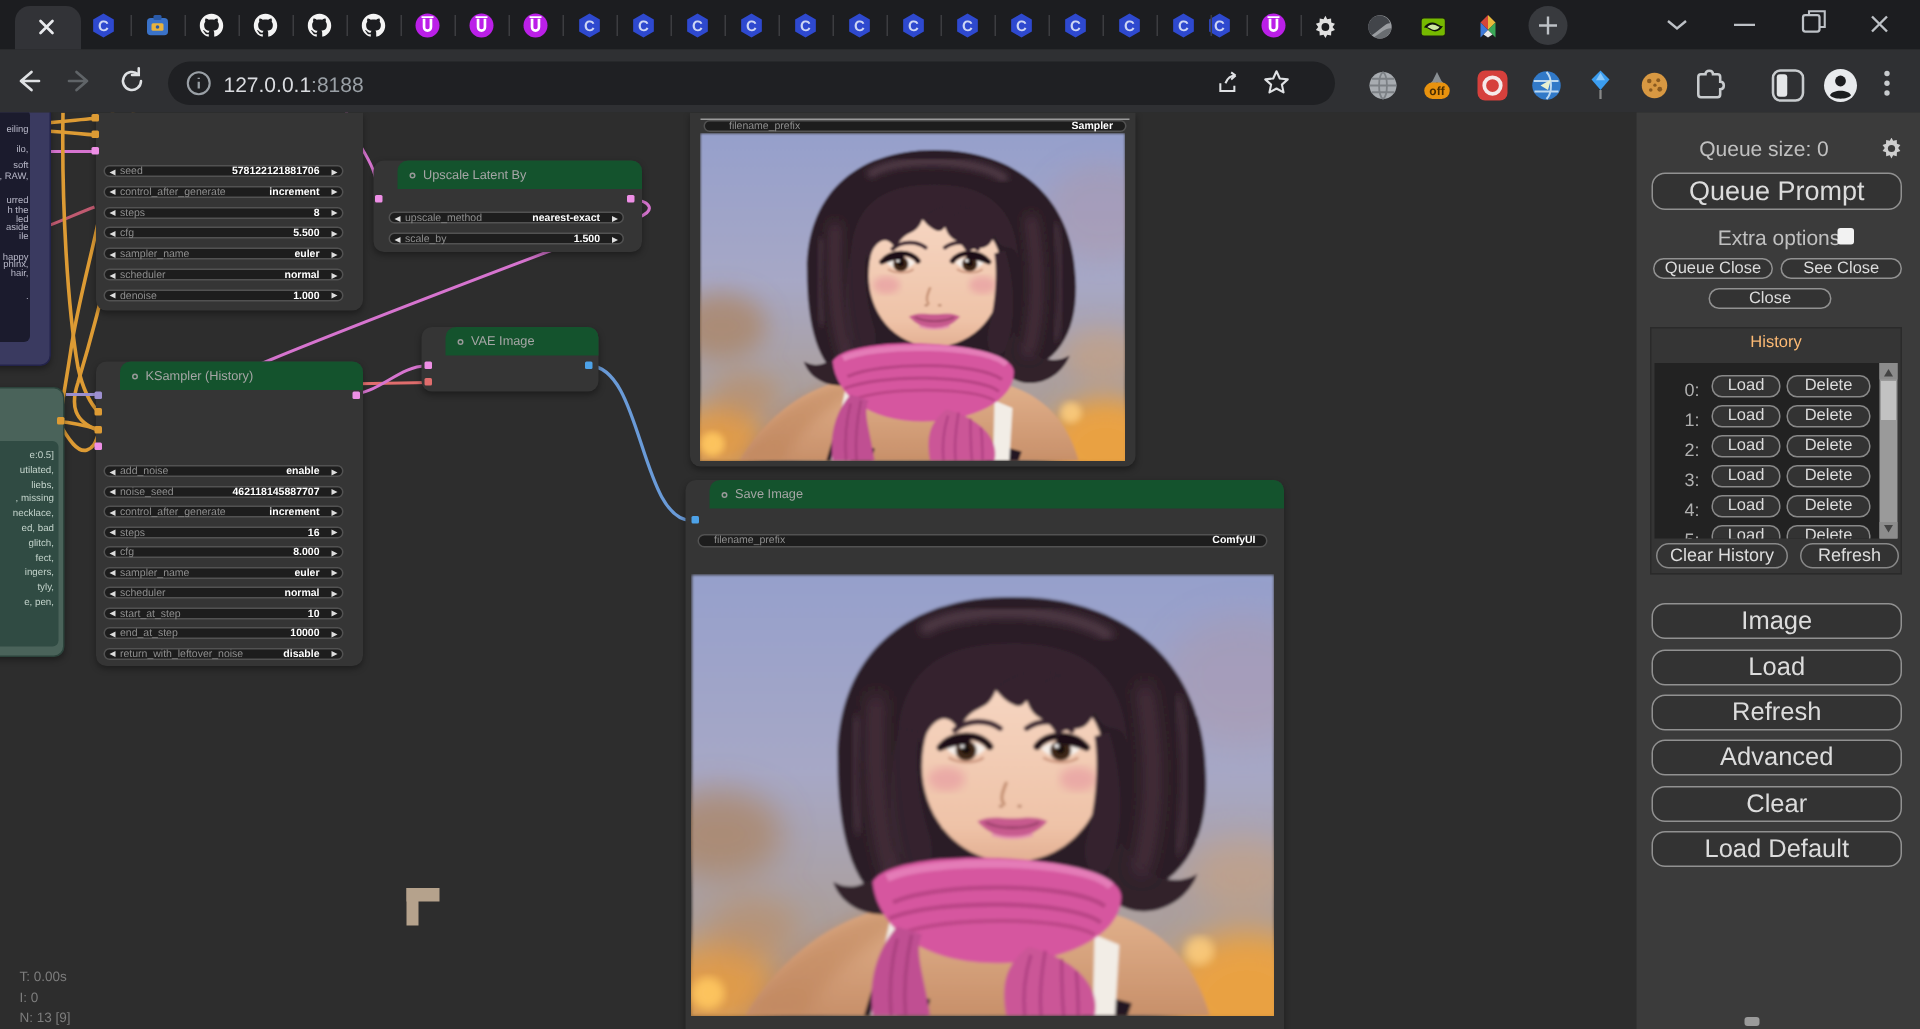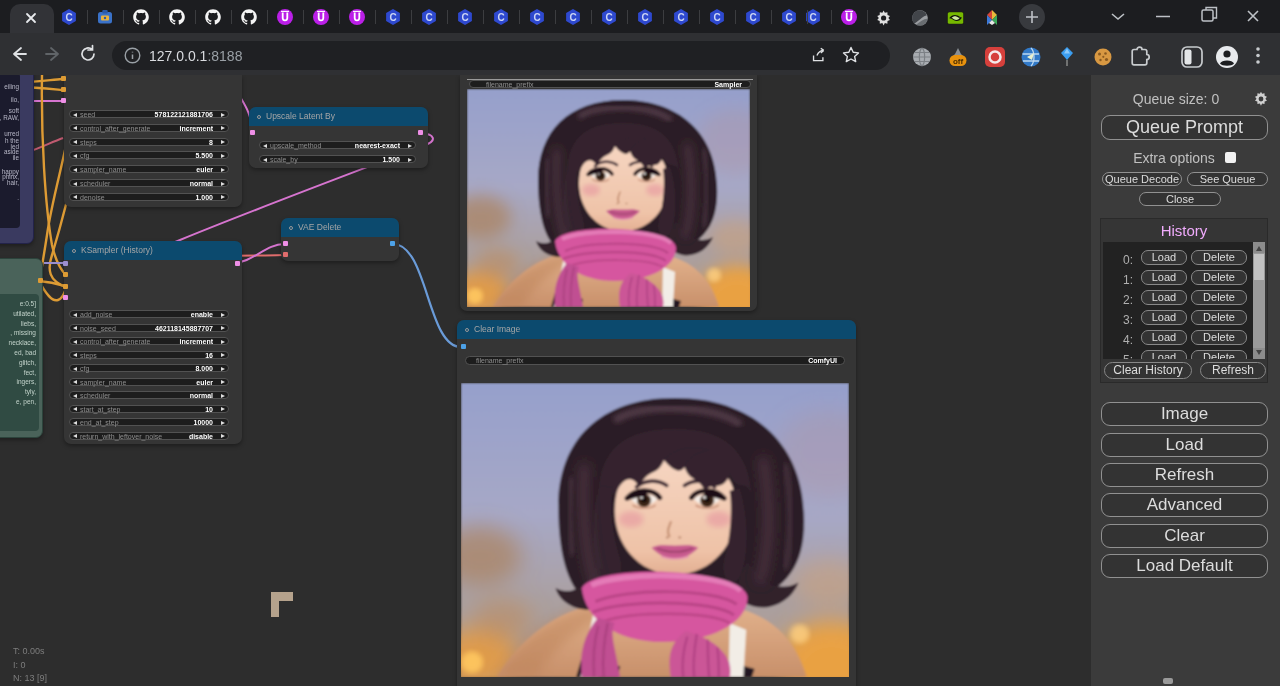--- a/index.html
+++ b/index.html
@@ -3,21 +3,21 @@
 *{margin:0;padding:0;box-sizing:border-box}
 html,body{width:1280px;height:686px;overflow:hidden;background:#2d2d2d;font-family:"Liberation Sans",sans-serif}
 #tabs{position:absolute;left:0;top:0;width:1280px;height:33px;background:#1c1d20}
 #toolbar{position:absolute;left:0;top:33px;width:1280px;height:42px;background:#2f3033}
 #atab{position:absolute;left:10px;top:4px;width:44px;height:29px;background:#323337;border-radius:10px 10px 0 0}
 #urlpill{position:absolute;left:112px;top:41px;width:778px;height:29px;background:#1f2023;border-radius:15px;color:#dadce0;font-size:14px}
 .navic{position:absolute;top:44px;color:#dfe1e4;font-size:16px}
 #canvas{position:absolute;left:0;top:75px;width:1091px;height:611px;background:#2d2d2d;overflow:hidden}
 #wires{position:absolute;left:0;top:0;width:1091px;height:611px}
 .node{position:absolute;background:#353535;border-radius:7px;box-shadow:0 2px 4px rgba(0,0,0,.35)}
-.ntitle{position:absolute;left:0;top:0;right:0;height:19px;background:#0c4a6e;border-radius:7px 7px 0 0;color:#a6a6a6;font-size:8.5px;line-height:19px}
+.ntitle{position:absolute;left:16px;top:0;right:0;height:19px;background:#14532d;border-radius:7px 7px 0 0;color:#a6a6a6;font-size:8.5px;line-height:19px}
 .ndot{position:absolute;left:8px;top:7.5px;width:4px;height:4px;border-radius:50%;border:1px solid #999}
 .ntext{position:absolute;left:17px;top:0}
 .w{position:absolute;height:8px;background:#1d1d1d;border:1px solid #525252;border-radius:5px;font-size:7px;line-height:8px;color:#8f8f8f}
 .wl{position:absolute;left:10px;top:0}
 .wv{position:absolute;right:15px;top:0;color:#fff;font-weight:bold}
 .al{position:absolute;left:3px;top:1.5px;width:0;height:0;border-top:2.8px solid transparent;border-bottom:2.8px solid transparent;border-right:4.5px solid #dedede}
 .ar{position:absolute;right:3px;top:1.5px;width:0;height:0;border-top:2.8px solid transparent;border-bottom:2.8px solid transparent;border-left:4.5px solid #dedede}
 .slot{position:absolute;width:5px;height:5px;border-radius:1px}
 #menu{position:absolute;left:1091px;top:75px;width:189px;height:611px;background:#3b3b3b;color:#c8c8c8}
 .mbtn{position:absolute;background:#333;border:1px solid #919191;border-radius:9px;color:#dcdcdc;text-align:center}
@@ -400,42 +400,42 @@
           <span class="wv">1.500</span>
           <i class="ar"></i>
         </div>
 </div>
 <div class="slot" style="left:250px;top:55px;background:#ee8fe6"></div>
 <div class="slot" style="left:418px;top:55px;background:#ee8fe6"></div>
 
 <div class="node" style="left:281px;top:143px;width:118px;height:43px">
 <div class="ntitle">
           <span class="ndot"></span>
-          <span class="ntext">VAE Delete</span>
+          <span class="ntext">VAE Image</span>
         </div>
 </div>
 <div class="slot" style="left:283px;top:166px;background:#ee8fe6"></div>
 <div class="slot" style="left:283px;top:177px;background:#e06d6d"></div>
 <div class="slot" style="left:390px;top:166px;background:#4da2e8"></div>
 
 <div class="node" style="left:460px;top:0;width:297px;height:236px;border-radius:0 0 7px 7px">
 <div style="position:absolute;left:7px;top:4px;width:286px;height:1px;background:#9a9a9a"></div>
         <div class="w" style="left:9px;top:5px;width:282px">
           <span class="wl" style="left:16px">filename_prefix</span>
           <span class="wv" style="right:8px">Sampler</span>
         </div>
 <svg style="position:absolute;left:7px;top:14px" width="283" height="218" viewBox="0 0 283 218">
           <use href="#pic"></use>
         </svg>
 </div>
 
 <div class="node" style="left:457px;top:245px;width:399px;height:441px;border-radius:7px 7px 0 0">
 <div class="ntitle">
           <span class="ndot"></span>
-          <span class="ntext">Clear Image</span>
+          <span class="ntext">Save Image</span>
         </div>
 <div class="w" style="left:8px;top:36px;width:380px;height:9px">
           <span class="wl" style="left:10px">filename_prefix</span>
           <span class="wv" style="right:7px">ComfyUI</span>
         </div>
 <svg style="position:absolute;left:4px;top:63px" width="388" height="294" viewBox="0 0 283 218" preserveAspectRatio="none">
           <use href="#pic"></use>
         </svg>
 </div>
 <div class="slot" style="left:461px;top:269px;background:#4da2e8"></div>
@@ -540,27 +540,27 @@
 <div style="position:absolute;left:271px;top:517px;width:8px;height:25px;background:#b5a28c"></div>
 </div>
 
 <div id="menu">
 <div style="position:absolute;left:0;top:16px;width:170px;text-align:center;font-size:14px;color:#c0c0c0">Queue size: 0</div>
 <svg style="position:absolute;right:12px;top:17px" width="14" height="14" viewBox="0 0 14 14">
       <path d="M7 0.5 L8.2 2.8 L10.8 2.2 L10.9 4.9 L13.4 5.9 L11.8 8 L13.4 10.1 L10.9 11.1 L10.8 13.8 L8.2 13.2 L7 15.5 L5.8 13.2 L3.2 13.8 L3.1 11.1 L0.6 10.1 L2.2 8 L0.6 5.9 L3.1 4.9 L3.2 2.2 L5.8 2.8 Z" fill="#cfcfcf" transform="scale(.93) translate(.5,-.8)"></path>
       <circle cx="7" cy="7" r="2.4" fill="#3b3b3b"></circle>
     </svg>
 <div class="mbtn big" style="top:40px;font-size:18px;height:25px;line-height:23px">Queue Prompt</div>
-<div style="position:absolute;left:4px;top:75px;width:158px;text-align:center;font-size:14px;color:#c0c0c0">Extra options</div>
+<div style="position:absolute;left:16px;top:75px;width:158px;text-align:center;font-size:14px;color:#c0c0c0">Extra options</div>
 <div style="position:absolute;left:134px;top:77px;width:11px;height:11px;background:#f2f2f2;border-radius:2px"></div>
-<div class="mbtn small" style="left:11px;top:97px;width:80px">Queue Decode</div>
-<div class="mbtn small" style="left:96px;top:97px;width:81px">See Queue</div>
+<div class="mbtn small" style="left:11px;top:97px;width:80px">Queue Close</div>
+<div class="mbtn small" style="left:96px;top:97px;width:81px">See Close</div>
 <div class="mbtn small" style="left:48px;top:117px;width:82px">Close</div>
 <div id="hist">
-<div style="position:absolute;left:0;top:3px;width:100%;text-align:center;font-size:15px;color:#f0abfc">History</div>
+<div style="position:absolute;left:0;top:3px;width:100%;text-align:center;font-size:11px;color:#fdba74">History</div>
 <div id="hlist">
         <div class="hrow" style="top:8px">
           <span style="position:absolute;right:132px;top:3px">0:</span>
           <div class="hbtn" style="left:38px;top:0;width:46px">Load</div>
           <div class="hbtn" style="left:88px;top:0;width:56px">Delete</div>
         </div>
         <div class="hrow" style="top:28px">
           <span style="position:absolute;right:132px;top:3px">1:</span>
           <div class="hbtn" style="left:38px;top:0;width:46px">Load</div>
           <div class="hbtn" style="left:88px;top:0;width:56px">Delete</div>

